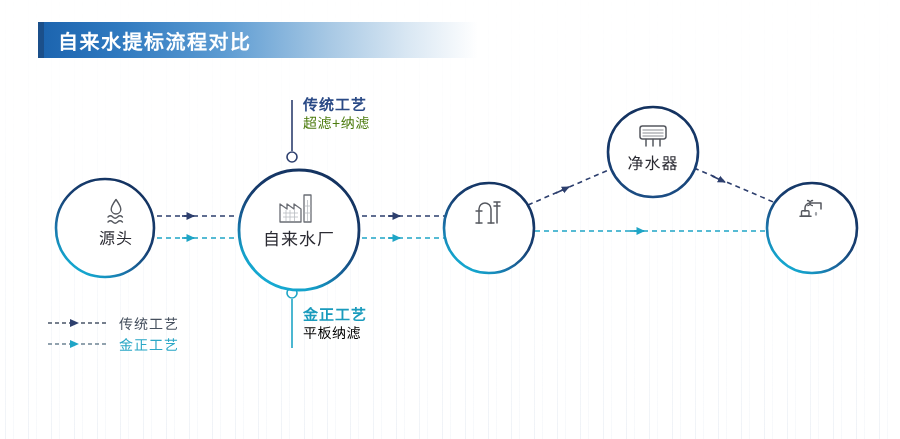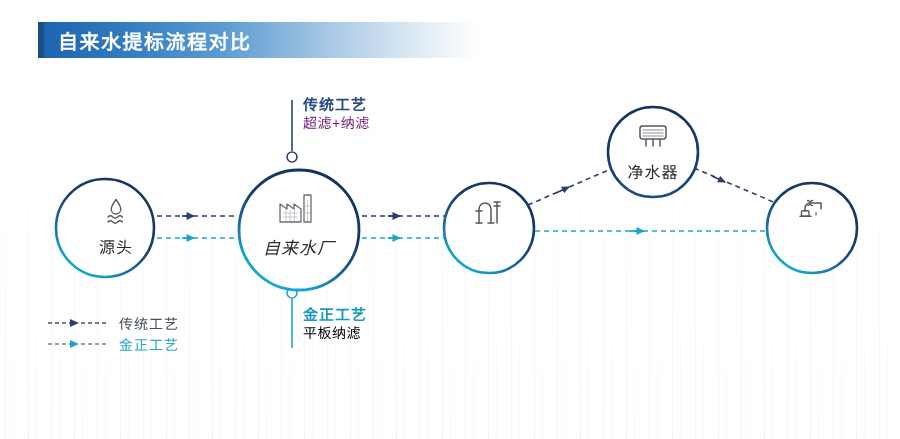--- a/index.html
+++ b/index.html
@@ -86,31 +86,31 @@
   }
 
   
   .node-wrap{position:absolute;text-align:center;pointer-events:none;}
   .node-icon{display:block;margin:0 auto;}
   .node-label{
     font-size:16px;
     color:#2b2b33;
     font-weight:500;
     letter-spacing:1px;
-    margin-top:10px;
+    margin-top:1px;
     white-space:nowrap;
   }
   .node-label.big{font-size:17px;}
 
   
   .annot{position:absolute;white-space:nowrap;}
   .annot-title{font-size:15px;font-weight:bold;letter-spacing:1px;line-height:19px;}
   .annot-sub{font-size:14px;letter-spacing:.5px;line-height:19px;}
   .annot.traditional .annot-title{color:#2a4a86;}
-  .annot.traditional .annot-sub{color:#701a75;}
+  .annot.traditional .annot-sub{color:#4d7c0f;}
   .annot.jinzheng .annot-title{color:#1a9bbd;}
   .annot.jinzheng .annot-sub{color:#000000;}
 
   
   #legend{position:absolute;left:48px;top:312px;}
   .legend-row{
     display:flex;align-items:center;
     height:21px;
   }
   .legend-label{
@@ -208,21 +208,21 @@
 
   <div class="node-wrap" style="left:56px;top:198px;width:120px;">
     <svg class="node-icon" width="30" height="26" viewBox="0 0 30 26">
       <path d="M15,1.5 C15,1.5 10.2,8.2 10.2,11.2 a4.8,4.8 0 0 0 9.6,0 C19.8,8.2 15,1.5 15,1.5 z" fill="none" stroke="#55585f" stroke-width="1.4" stroke-linejoin="round"></path>
       <path d="M7,19 q2.4,-2.4 4.8,0 t4.8,0 t4.8,0" fill="none" stroke="#55585f" stroke-width="1.4" stroke-linecap="round"></path>
       <path d="M7,24 q2.4,-2.4 4.8,0 t4.8,0 t4.8,0" fill="none" stroke="#55585f" stroke-width="1.4" stroke-linecap="round"></path>
     </svg>
     <div class="node-label">源头</div>
   </div>
 
-  <div class="node-wrap" style="left:239px;top:192px;width:120px;font-style:italic;">
+  <div class="node-wrap" style="left:239px;top:192px;width:120px;">
     <svg class="node-icon" width="44" height="32" viewBox="0 0 44 32">
       <path d="M3,30 L3,12 L10,17 L10,12 L17,17 L17,12 L24,17 L24,30 z" fill="none" stroke="#6a6d74" stroke-width="1.3" stroke-linejoin="round"></path>
       <path d="M27,30 L27,3 L34,3 L34,30 z" fill="none" stroke="#6a6d74" stroke-width="1.3" stroke-linejoin="round"></path>
       <g stroke="#b9bcc2" stroke-width="0.8">
         <line x1="6" y1="21" x2="21" y2="21"></line>
         <line x1="6" y1="25" x2="21" y2="25"></line>
         <line x1="9" y1="18" x2="9" y2="29"></line>
         <line x1="13" y1="18" x2="13" y2="29"></line>
         <line x1="17.5" y1="18" x2="17.5" y2="29"></line>
         <line x1="30.5" y1="8" x2="30.5" y2="29"></line>

